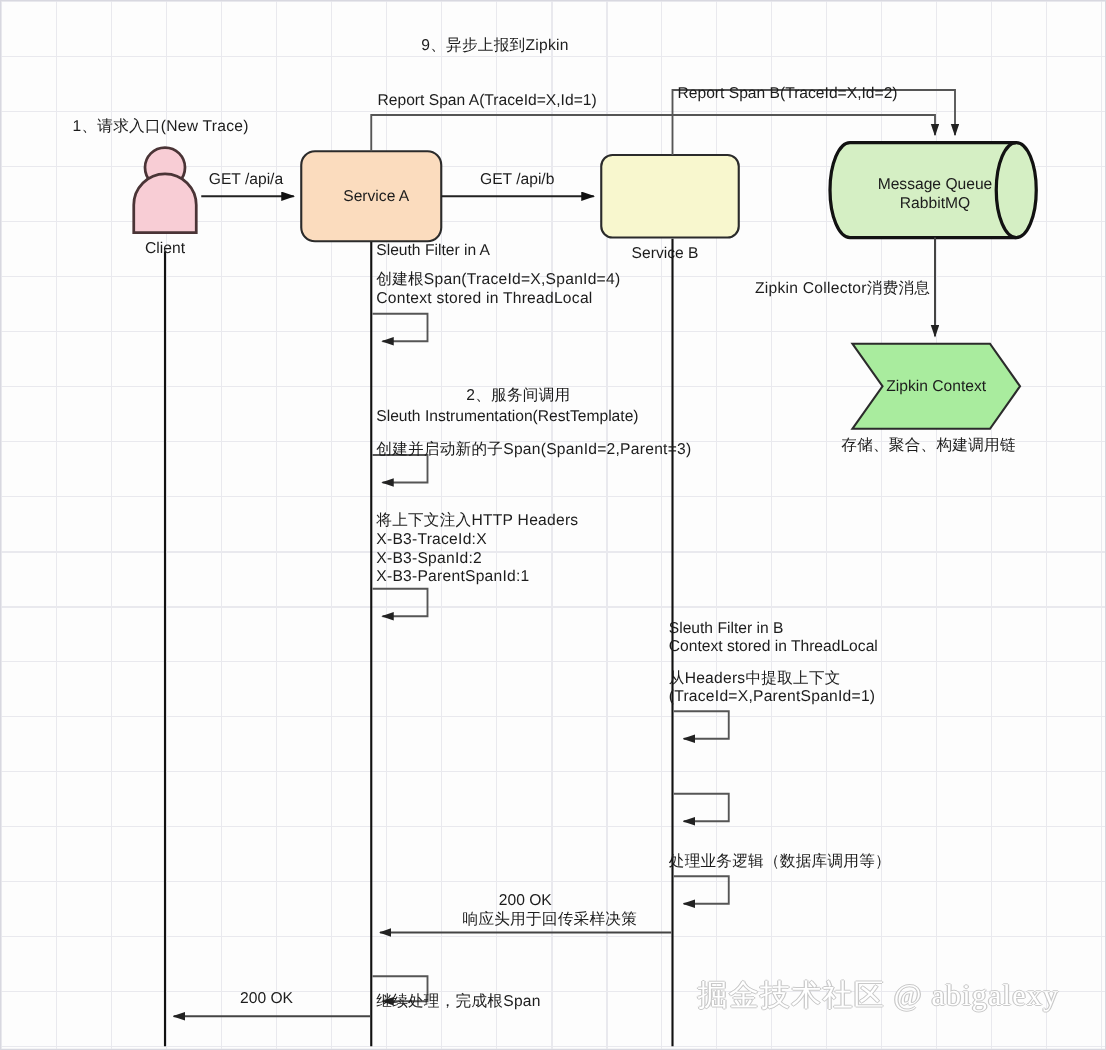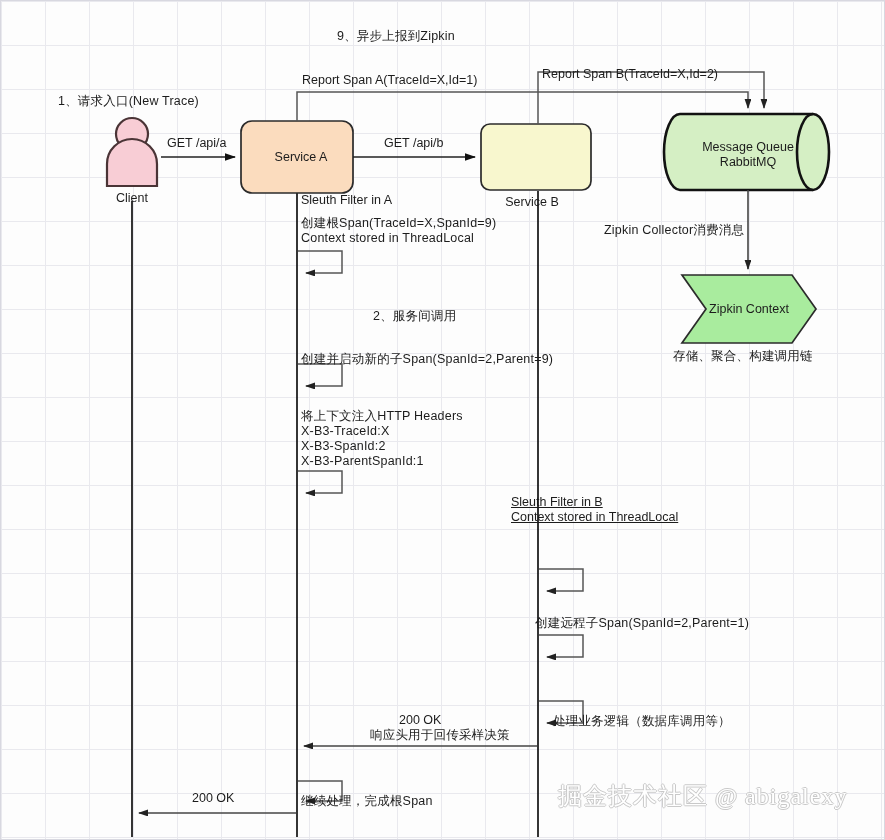--- a/index.html
+++ b/index.html
@@ -146,36 +146,38 @@
   <div class="lbl" style="left:541px;top:66px;">Report Span B(TraceId=X,Id=2)</div>
 
   <div class="lbl" style="left:398px;top:712px;">200 OK</div>
 
   <div class="lbl cn" style="left:349px;top:727px;margin-left:20px;">响应头用于回传采样决策</div>
 
   <div class="lbl" style="left:191px;top:790px;">200 OK</div>
 
   <div class="lbl" style="left:300px;top:192px;">Sleuth Filter in A</div>
 
-  <div class="lbl cn" style="left:300px;top:215px;">创建根Span(TraceId=X,SpanId=9)
+  <div class="lbl cn" style="left:300px;top:215px;">创建根Span(TraceId=X,SpanId=4)
 Context stored in ThreadLocal</div>
 
+  <div class="lbl" style="left:300px;top:325px;">Sleuth Instrumentation(RestTemplate)</div>
 
-  <div class="lbl cn" style="left:300px;top:351px;">创建并启动新的子Span(SpanId=2,Parent=9)</div>
+  <div class="lbl cn" style="left:300px;top:351px;">创建并启动新的子Span(SpanId=2,Parent=3)</div>
 
   <div class="lbl cn" style="left:300px;top:408px;">将上下文注入HTTP Headers
 X-B3-TraceId:X
 X-B3-SpanId:2
 X-B3-ParentSpanId:1</div>
 
   <div class="lbl cn" style="left:300px;top:757px;margin-top:36px;">继续处理，完成根Span</div>
 
-  <div class="lbl" style="left:510px;top:494px;text-decoration:underline;">Sleuth Filter in B
+  <div class="lbl" style="left:534px;top:494px;">Sleuth Filter in B
 Context stored in ThreadLocal</div>
 
+  <div class="lbl cn" style="left:534px;top:534px;">从Headers中提取上下文
+(TraceId=X,ParentSpanId=1)</div>
 
-  <div class="lbl cn" style="left:534px;top:615px;">创建远程子Span(SpanId=2,Parent=1)</div>
 
-  <div class="lbl cn" style="left:552px;top:681px;margin-top:32px;">处理业务逻辑（数据库调用等）</div>
+  <div class="lbl cn" style="left:534px;top:681px;">处理业务逻辑（数据库调用等）</div>
 
   <div class="watermark">掘金技术社区 @ abigalexy</div>
 
 </div>
 
 </body></html>

